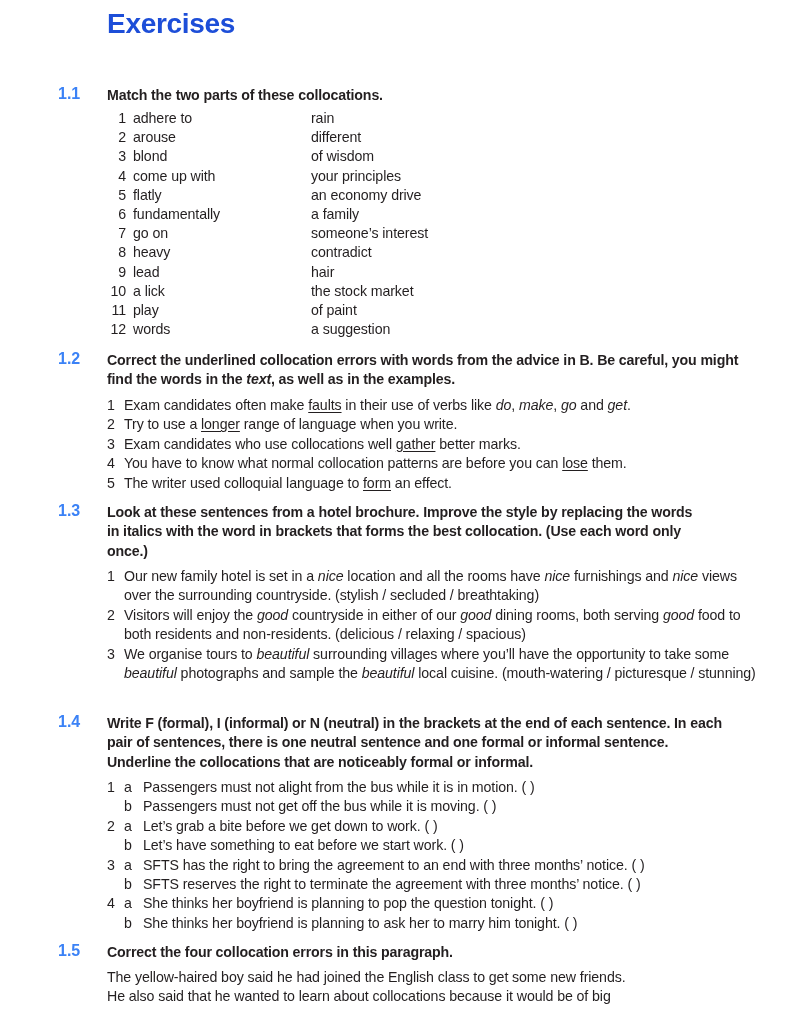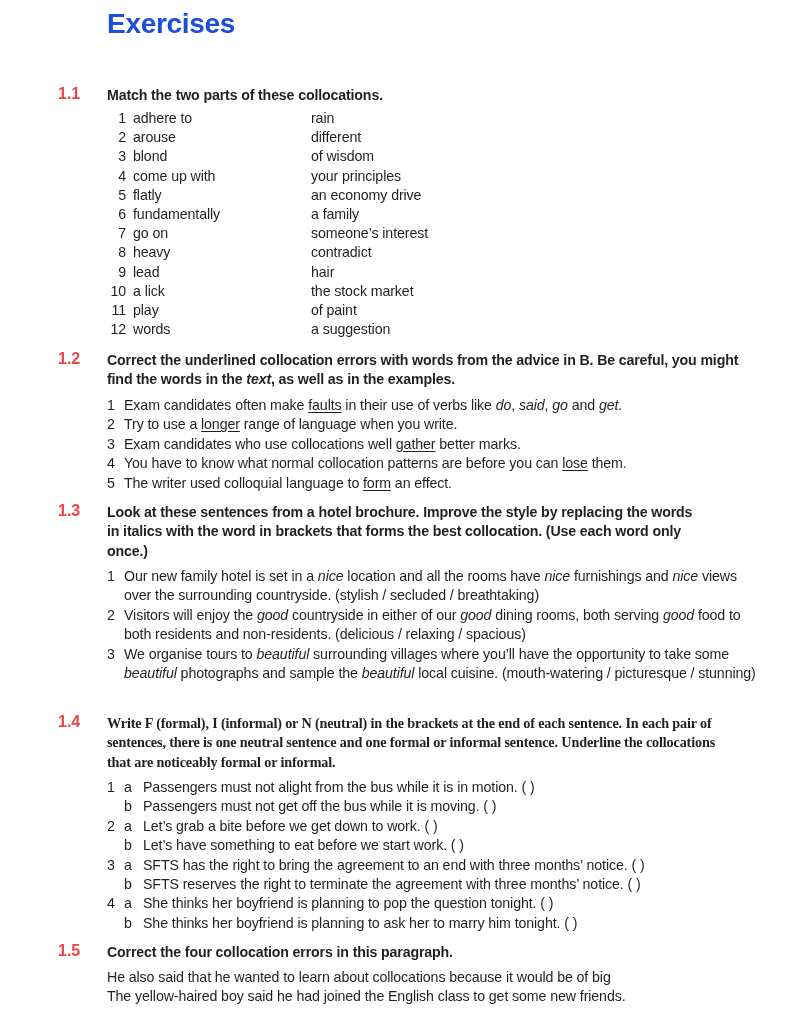--- a/index.html
+++ b/index.html
@@ -8,21 +8,21 @@
     font-family: "Liberation Sans", "DejaVu Sans", sans-serif;
     color: #231f20;
   }
   .title {
     position: absolute; left: 107px; top: 8px;
     font-size: 28px; font-weight: bold; color: #1d4ed8; letter-spacing: -0.3px;
   }
   .ex { position: absolute; left: 0; width: 790px; }
   .ex-num {
     position: absolute; left: 58px; top: 0;
-    font-size: 16px; font-weight: bold; color: #ef4444;
+    font-size: 16px; font-weight: bold; color: #3b82f6;
   }
   .ex-instr {
     position: absolute; left: 107px; top: 1px; width: 640px;
     font-size: 14.2px; font-weight: bold; line-height: 19.4px; letter-spacing: -0.15px;
   }
   .ex-body { position: absolute; left: 107px; width: 660px; font-size: 14.2px; line-height: 19.4px; letter-spacing: -0.1px; }
   
   .match-row { position: relative; height: 19.2px; }
   .match-n { position: absolute; left: 0; width: 18px; text-align: right; }
   .match-l { position: absolute; left: 25px; }
@@ -107,53 +107,53 @@
         <span class="match-l">words</span>
         <span class="match-r">a suggestion</span>
       </div>
     </div>
 </section>
 
 <section class="ex" style="top:350px;">
   <div class="ex-num">1.2</div>
   <div class="ex-instr"><span>Correct the underlined collocation errors with words from the advice in B. Be careful, you might find the words in the </span><span class="i">text</span><span>, as well as in the examples.</span></div>
   <div class="ex-body" id="ex2-list" style="top:46px;left:107px;">
-      <div class="item"><span class="item-n">1</span><span><span>Exam candidates often make </span><span class="u">faults</span><span> in their use of verbs like </span><span class="i">do</span><span>, </span><span class="i">said</span><span>, </span><span class="i">go</span><span> and </span><span class="i">get</span><span>.</span></span></div>
+      <div class="item"><span class="item-n">1</span><span><span>Exam candidates often make </span><span class="u">faults</span><span> in their use of verbs like </span><span class="i">do</span><span>, </span><span class="i">make</span><span>, </span><span class="i">go</span><span> and </span><span class="i">get</span><span>.</span></span></div>
       <div class="item"><span class="item-n">2</span><span><span>Try to use a </span><span class="u">longer</span><span> range of language when you write.</span></span></div>
       <div class="item"><span class="item-n">3</span><span><span>Exam candidates who use collocations well </span><span class="u">gather</span><span> better marks.</span></span></div>
       <div class="item"><span class="item-n">4</span><span><span>You have to know what normal collocation patterns are before you can </span><span class="u">lose</span><span> them.</span></span></div>
       <div class="item"><span class="item-n">5</span><span><span>The writer used colloquial language to </span><span class="u">form</span><span> an effect.</span></span></div>
     </div>
 </section>
 
 <section class="ex" style="top:502px;">
   <div class="ex-num">1.3</div>
   <div class="ex-instr" style="width:600px;">Look at these sentences from a hotel brochure. Improve the style by replacing the words in italics with the word in brackets that forms the best collocation. (Use each word only once.)</div>
   <div class="ex-body" id="ex3-list" style="top:65px;left:107px;width:650px;">
       <div class="item"><span class="item-n">1</span><span><span>Our new family hotel is set in a </span><span class="i">nice</span><span> location and all the rooms have </span><span class="i">nice</span><span> furnishings and </span><span class="i">nice</span><span> views over the surrounding countryside. (stylish / secluded / breathtaking)</span></span></div>
       <div class="item"><span class="item-n">2</span><span><span>Visitors will enjoy the </span><span class="i">good</span><span> countryside in either of our </span><span class="i">good</span><span> dining rooms, both serving </span><span class="i">good</span><span> food to both residents and non-residents. (delicious / relaxing / spacious)</span></span></div>
       <div class="item"><span class="item-n">3</span><span><span>We organise tours to </span><span class="i">beautiful</span><span> surrounding villages where you’ll have the opportunity to take some </span><span class="i">beautiful</span><span> photographs and sample the </span><span class="i">beautiful</span><span> local cuisine. (mouth-watering / picturesque / stunning)</span></span></div>
     </div>
 </section>
 
 <section class="ex" style="top:713px;">
   <div class="ex-num">1.4</div>
-  <div class="ex-instr" style="width:620px;font-family:Liberation Serif, serif;">Write F (formal), I (informal) or N (neutral) in the brackets at the end of each sentence. In each pair of sentences, there is one neutral sentence and one formal or informal sentence. Underline the collocations that are noticeably formal or informal.</div>
+  <div class="ex-instr" style="width:620px;">Write F (formal), I (informal) or N (neutral) in the brackets at the end of each sentence. In each pair of sentences, there is one neutral sentence and one formal or informal sentence. Underline the collocations that are noticeably formal or informal.</div>
   <div class="ex-body" id="ex4-list" style="top:65px;left:107px;">
       <div class="pair-row"><span class="pair-n">1</span><span class="pair-l">a</span><span>Passengers must not alight from the bus while it is in motion. ( )</span></div>
       <div class="pair-row"><span class="pair-n"></span><span class="pair-l">b</span><span>Passengers must not get off the bus while it is moving. ( )</span></div>
       <div class="pair-row"><span class="pair-n">2</span><span class="pair-l">a</span><span>Let’s grab a bite before we get down to work. ( )</span></div>
       <div class="pair-row"><span class="pair-n"></span><span class="pair-l">b</span><span>Let’s have something to eat before we start work. ( )</span></div>
       <div class="pair-row"><span class="pair-n">3</span><span class="pair-l">a</span><span>SFTS has the right to bring the agreement to an end with three months’ notice. ( )</span></div>
       <div class="pair-row"><span class="pair-n"></span><span class="pair-l">b</span><span>SFTS reserves the right to terminate the agreement with three months’ notice. ( )</span></div>
       <div class="pair-row"><span class="pair-n">4</span><span class="pair-l">a</span><span>She thinks her boyfriend is planning to pop the question tonight. ( )</span></div>
       <div class="pair-row"><span class="pair-n"></span><span class="pair-l">b</span><span>She thinks her boyfriend is planning to ask her to marry him tonight. ( )</span></div>
     </div>
 </section>
 
 <section class="ex" style="top:942px;">
   <div class="ex-num">1.5</div>
   <div class="ex-instr">Correct the four collocation errors in this paragraph.</div>
   <div class="para" id="ex5-para" style="top:26px;">
+      <div>The yellow-haired boy said he had joined the English class to get some new friends.</div>
       <div>He also said that he wanted to learn about collocations because it would be of big</div>
-      <div>The yellow-haired boy said he had joined the English class to get some new friends.</div>
     </div>
 </section>
 
 </body></html>

